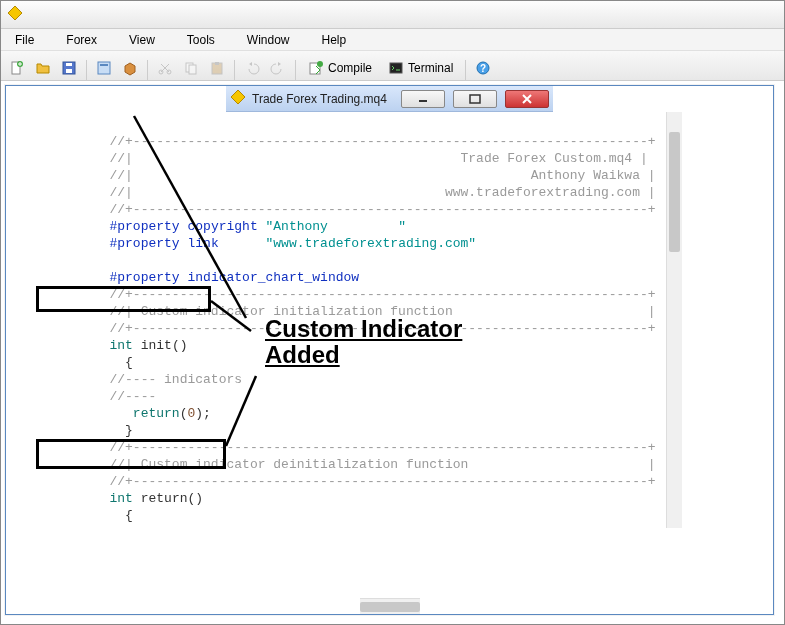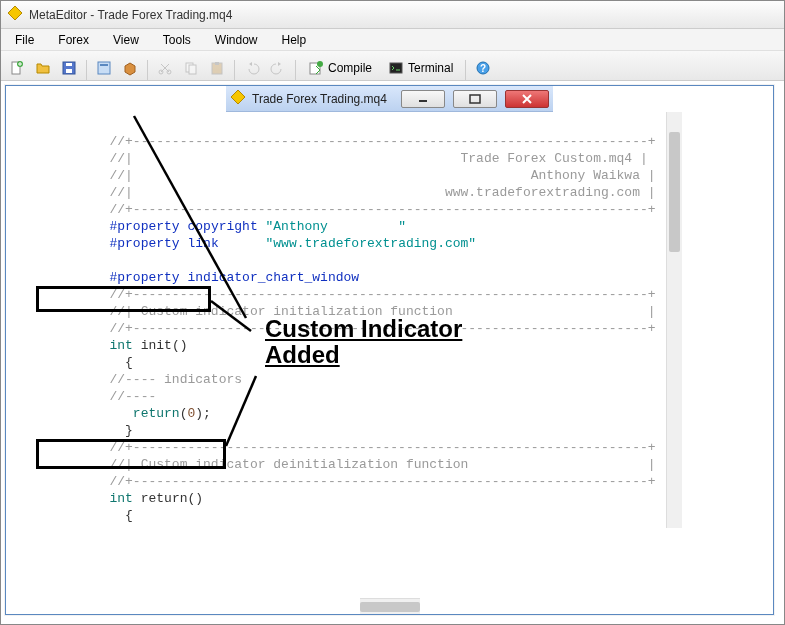--- a/index.html
+++ b/index.html
@@ -24,21 +24,21 @@
     .titlebar .title {
       font-size: 12px;
       color: #333;
     }
     .menubar {
       background: #f4f4f4;
       height: 22px;
       display: flex;
       align-items: center;
       padding: 0 4px;
-      gap: 4px;
+      gap: 12px;
       border-bottom: 1px solid #e0e0e0;
     }
     .menubar .menu-item {
       padding: 2px 10px;
       cursor: default;
     }
     .toolbar {
       background: linear-gradient(#f8f8f8, #e8e8e8);
       height: 30px;
       display: flex;
@@ -158,21 +158,20 @@
   </style>
 </head>
 <body>
 
 <div class="titlebar">
   <span>
     <svg class="icon" viewBox="0 0 16 16">
         <polygon points="8,1 15,8 8,15 1,8" fill="#f6c600" stroke="#b58900"></polygon>
       </svg>
   </span>
-  <span class="title">MetaEditor - Trade Forex Trading.mq4</span>
 </div>
 
 <div class="menubar">
   <div class="menu-item">File</div>
   <div class="menu-item">Forex</div>
   <div class="menu-item">View</div>
   <div class="menu-item">Tools</div>
   <div class="menu-item">Window</div>
   <div class="menu-item">Help</div>
 </div>

